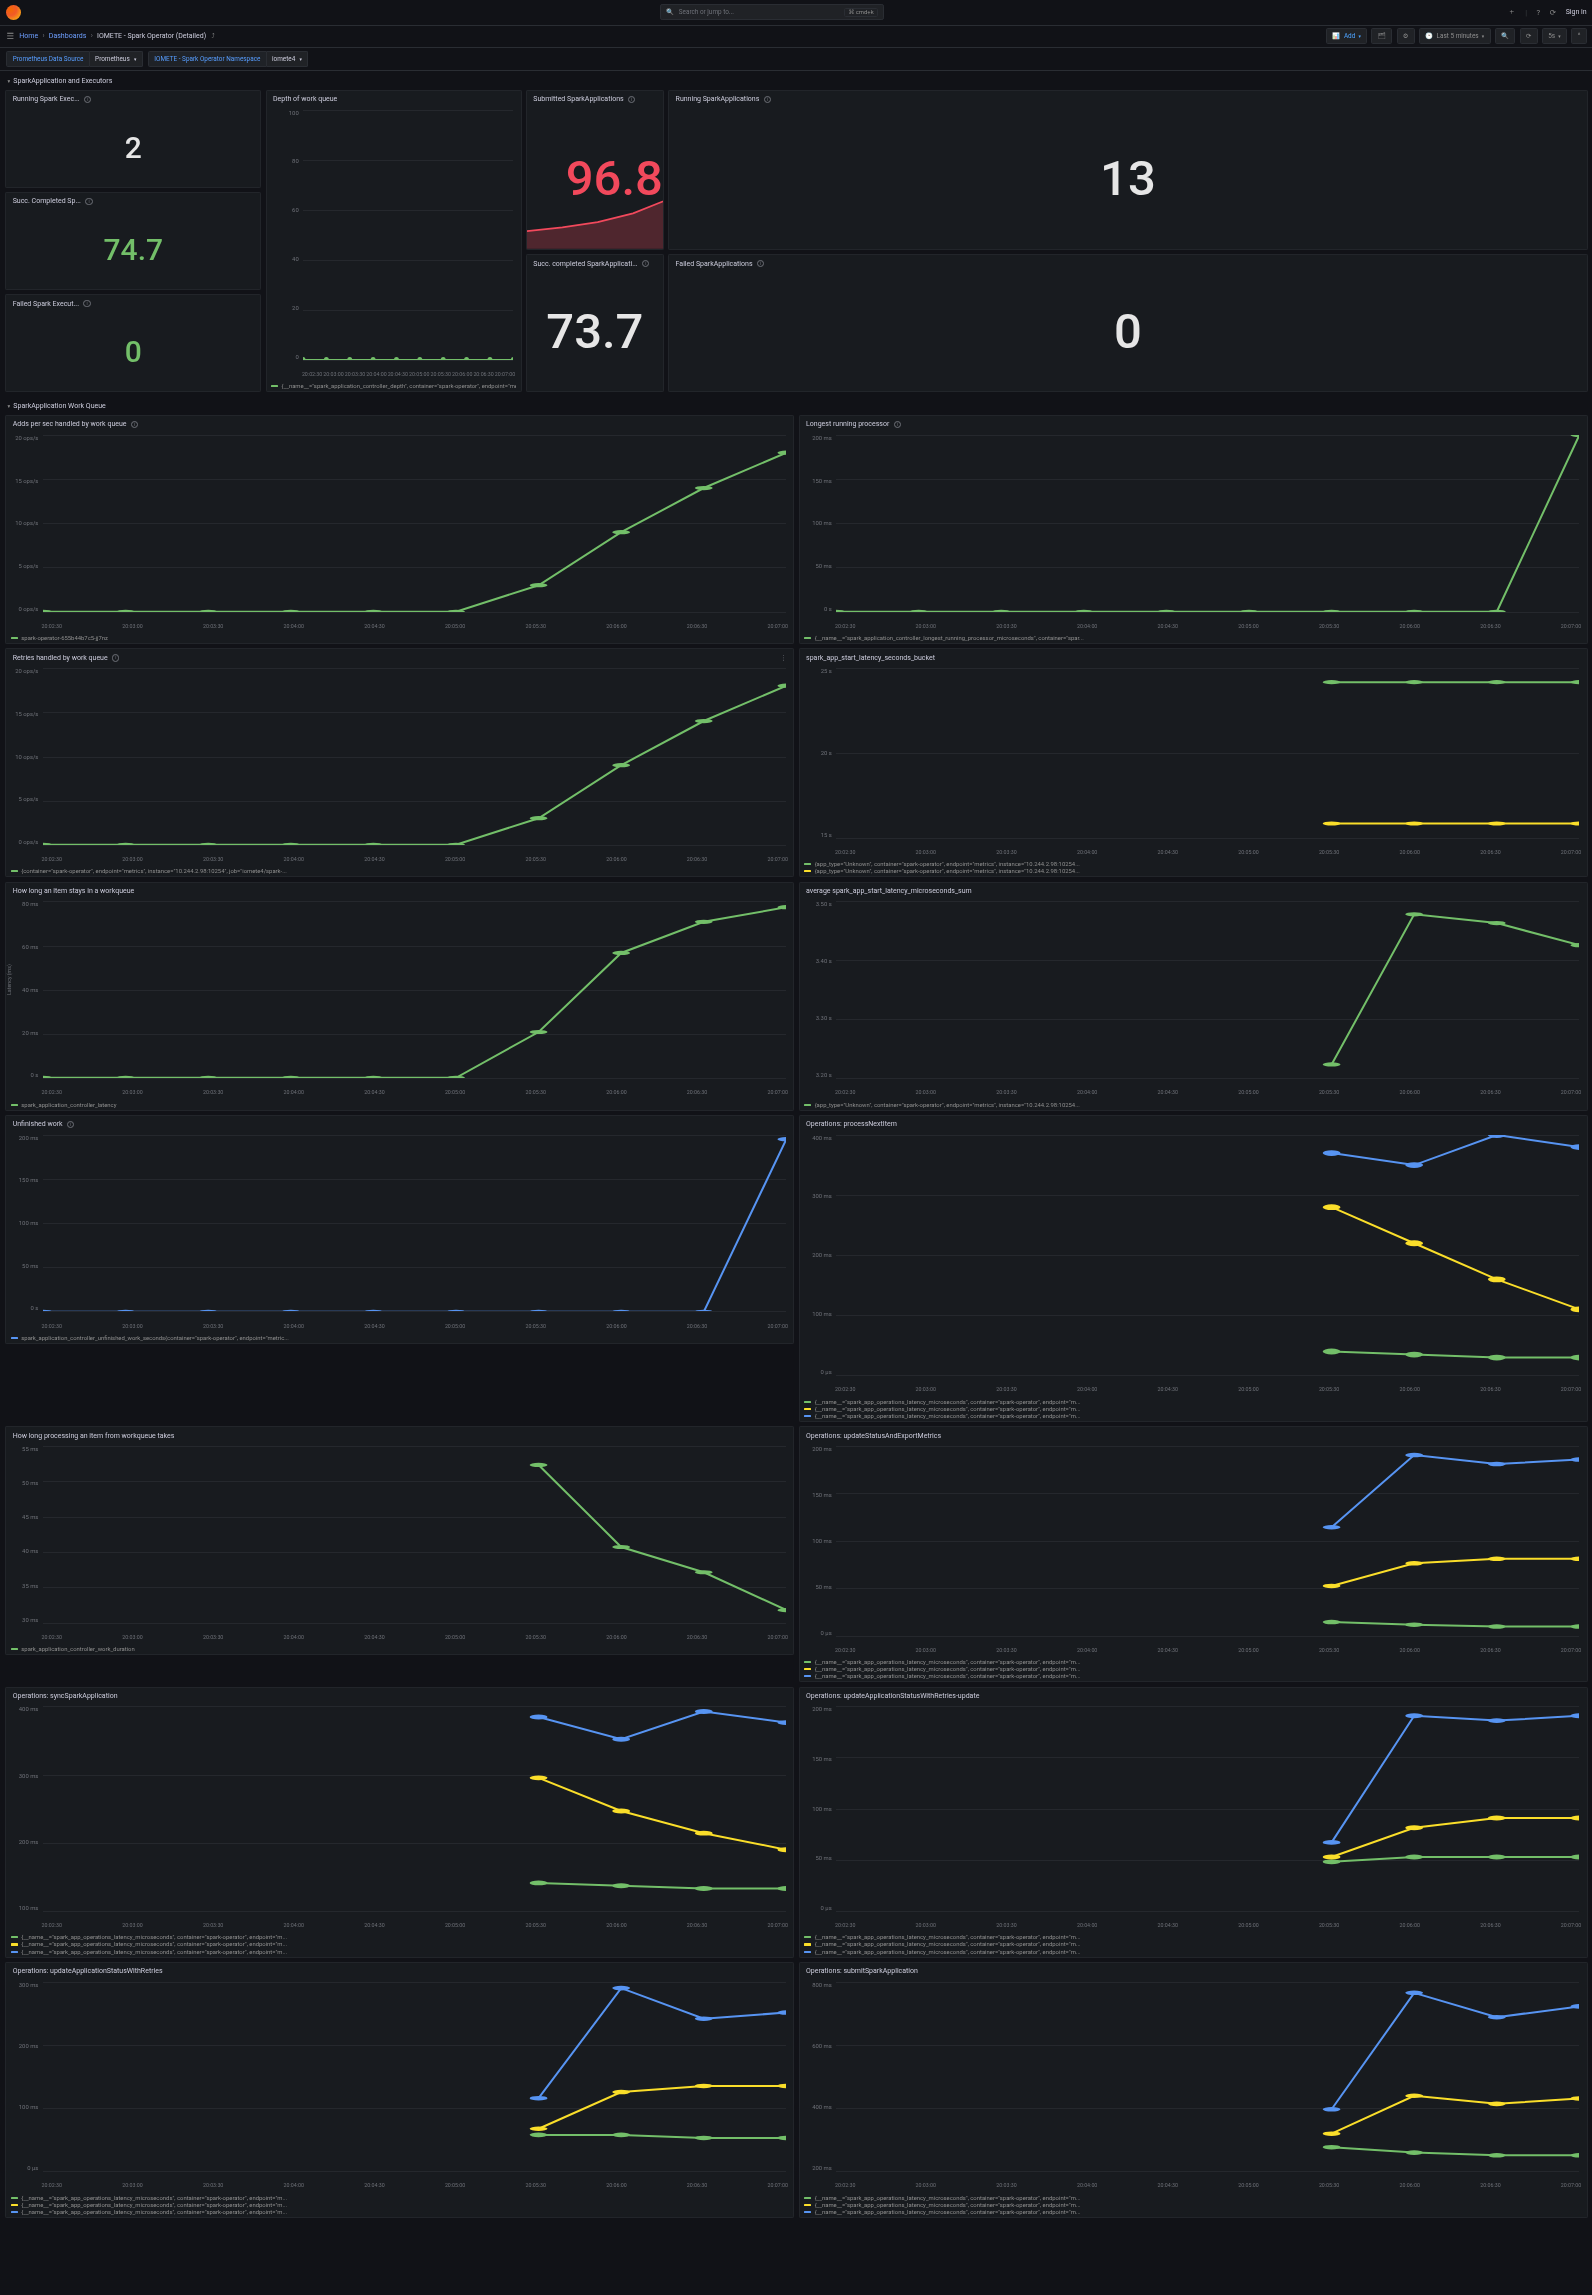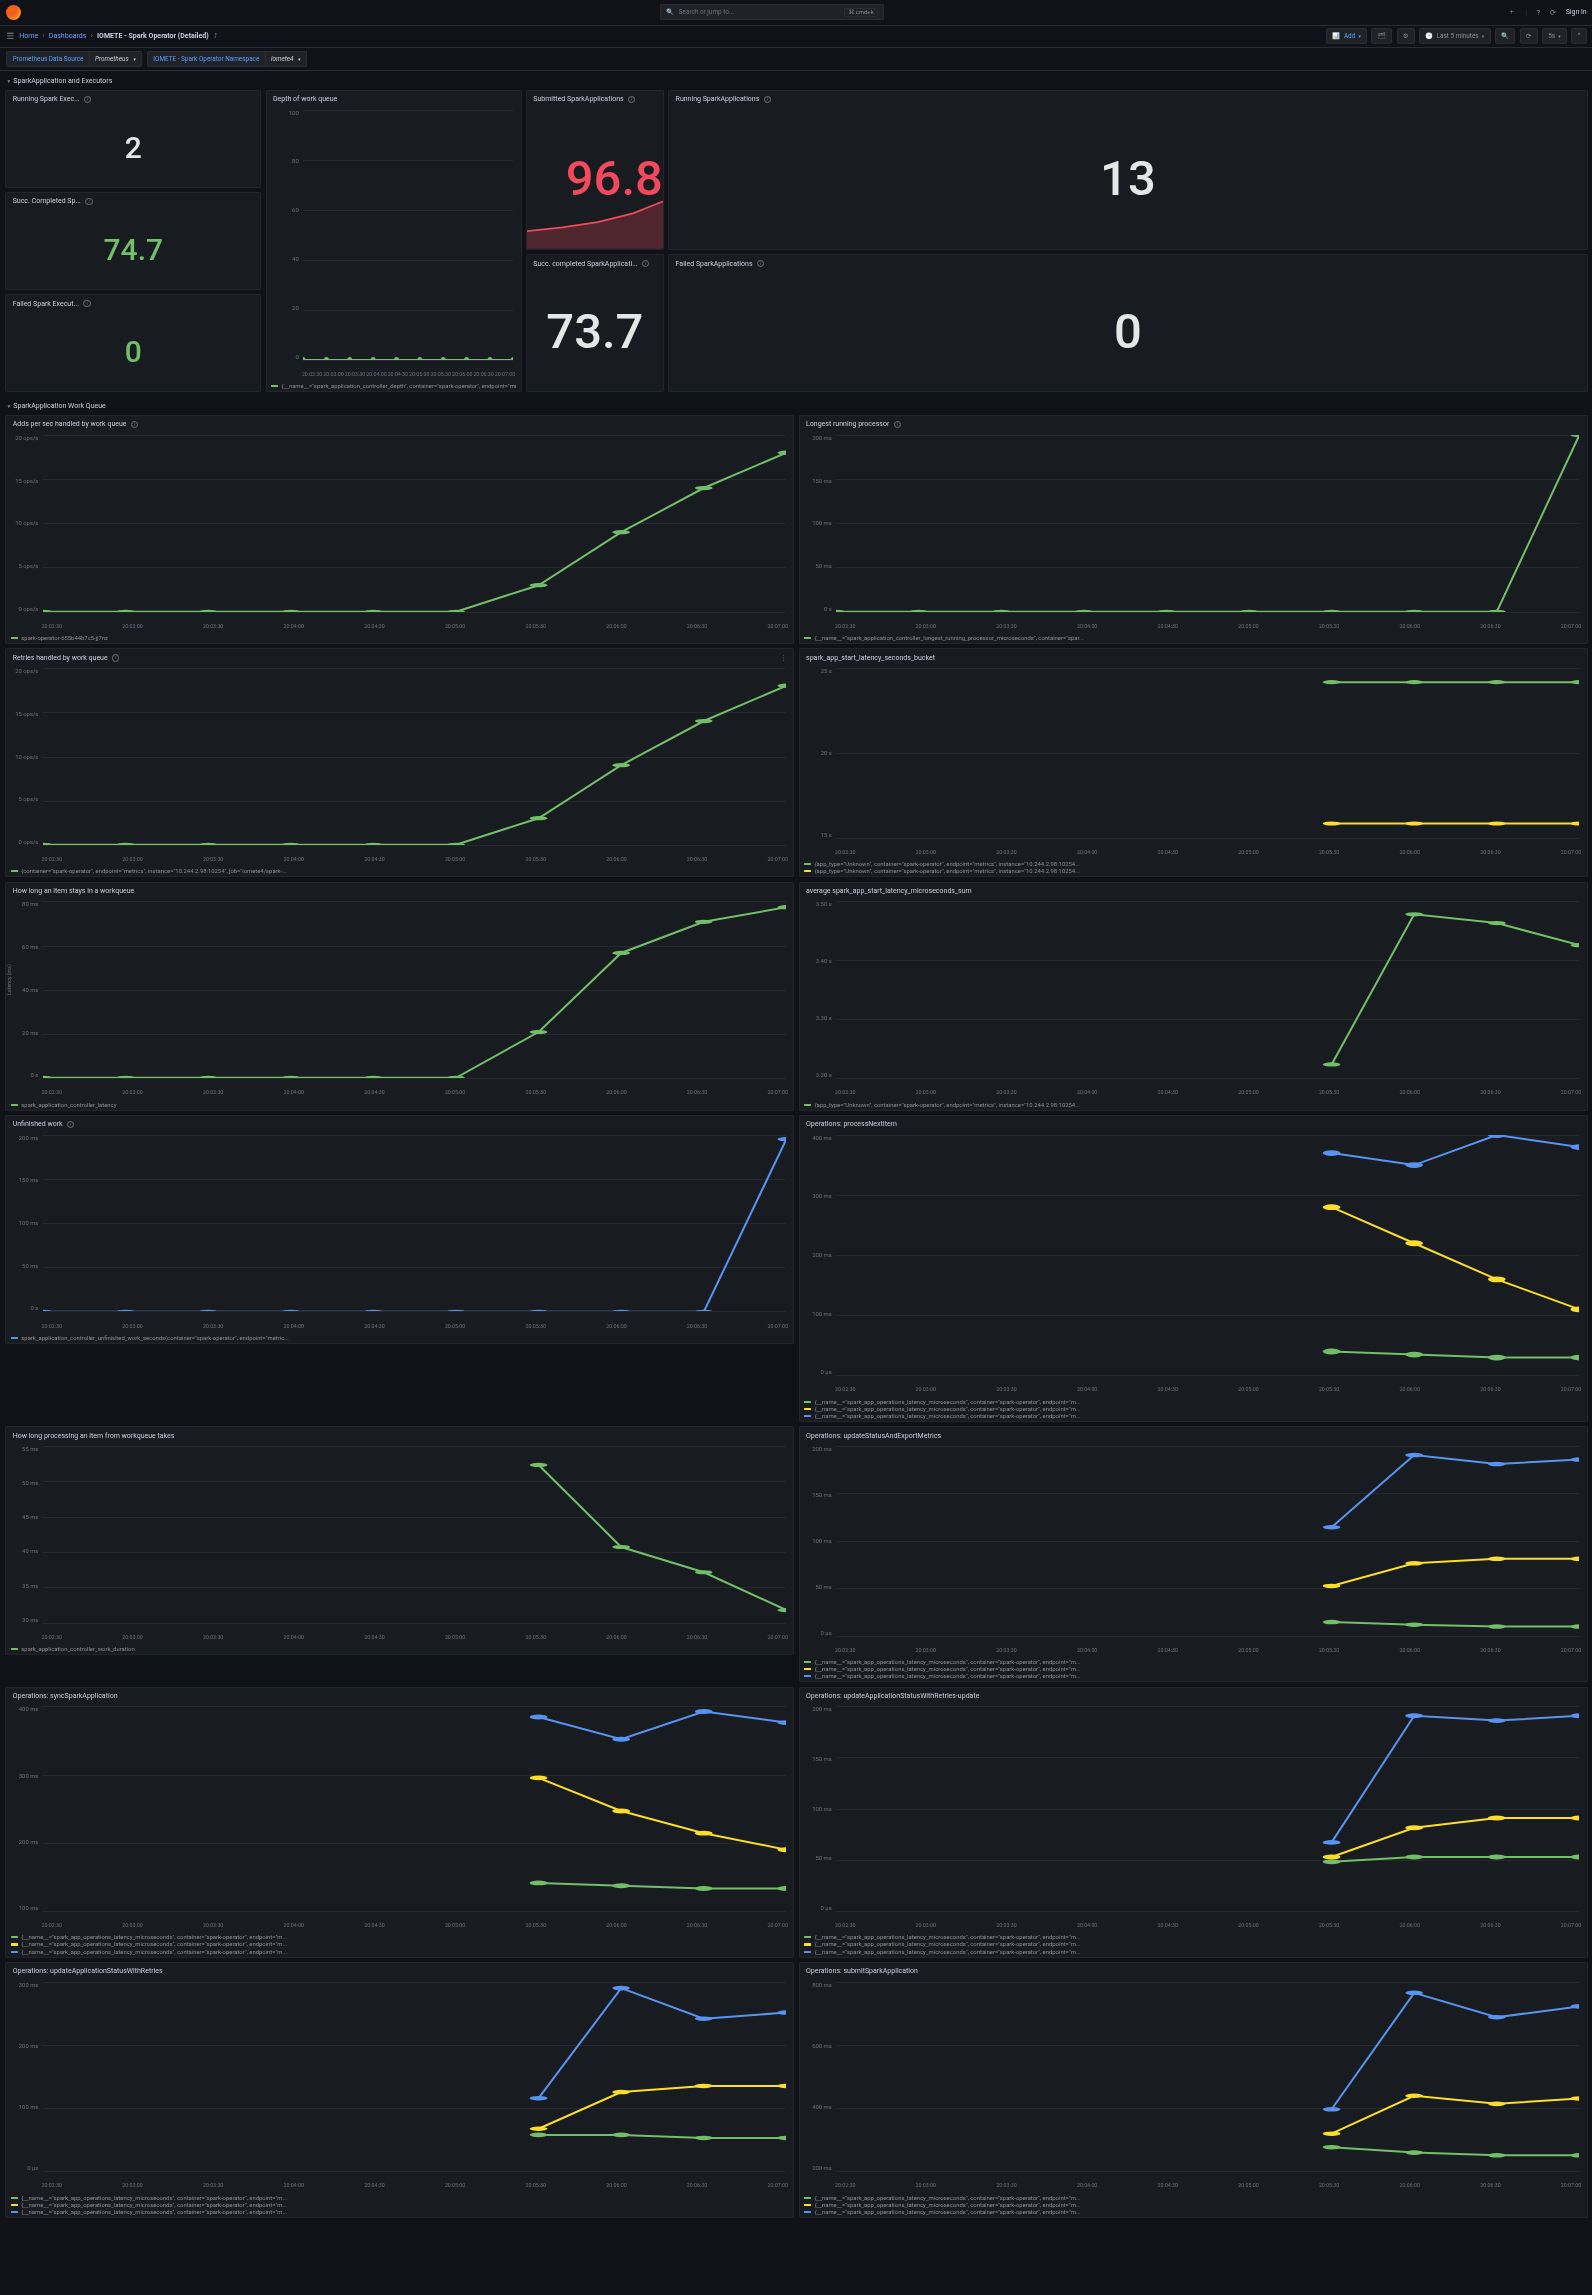--- a/index.html
+++ b/index.html
@@ -25,30 +25,30 @@
   .search{width:224px;height:16px;background:#202226;border:0.5px solid var(--border);border-radius:2.1px;display:flex;align-items:center;padding:0 5.3px;color:var(--text-faint);gap:4.3px;}
   .search .kbd{margin-left:auto;font-size:5.9px;border:0.5px solid var(--border);border-radius:1.6px;padding:0.5px 3.2px;color:var(--text-dim);}
   .topnav-right{display:flex;align-items:center;gap:9.6px;color:var(--text-dim);font-size:7.5px;}
   .topnav-right span{cursor:pointer;}
   .signin{color:var(--text);font-size:7px;}
   
   .subnav{height:22.4px;display:flex;align-items:center;padding:0 6.4px;border-bottom:0.5px solid var(--border);gap:5.3px;}
   .crumbs{display:flex;align-items:center;gap:4.3px;font-size:7px;}
   .crumbs a{color:#6e9fff;text-decoration:none;}
   .crumbs .sep{color:var(--text-faint);}
-  .crumbs .current{color:var(--text);font-weight:bold;}
+  .crumbs .current{color:var(--text);}
   .subnav-spacer{flex:1;}
   .toolbar{display:flex;align-items:center;gap:4.3px;}
   .tbtn{height:16px;padding:0 5.3px;border:0.5px solid var(--border);background:#202226;border-radius:1.6px;display:flex;align-items:center;gap:3.2px;font-size:6.4px;color:var(--text-dim);cursor:pointer;}
   .tbtn.blue{color:#4da3ff;}
   .tbtn .chev{font-size:4.8px;}
   
   .varbar{height:23.4px;display:flex;align-items:center;padding:0 6.4px;gap:5.3px;border-bottom:0.5px solid var(--border);}
   .varlabel{font-size:6.4px;color:#579dff;background:#1f2227;border:0.5px solid var(--border);border-radius:1.6px 0 0 1.6px;padding:3.2px 5.3px;}
-  .varval{font-size:6.4px;color:var(--text);background:#202226;border:0.5px solid var(--border);border-left:none;border-radius:0 1.6px 1.6px 0;padding:3.2px 5.3px;display:flex;align-items:center;gap:4.3px;font-style:italic;}
+  .varval{font-size:6.4px;color:var(--text);background:#202226;border:0.5px solid var(--border);border-left:none;border-radius:0 1.6px 1.6px 0;padding:3.2px 5.3px;display:flex;align-items:center;gap:4.3px;}
   .varpair{display:flex;align-items:center;}
   
   .row-header{padding:5.3px 7.5px;font-size:7px;color:var(--text);display:flex;align-items:center;gap:3.2px;cursor:pointer;}
   .row-header .chev{font-size:5.3px;color:var(--text-dim);}
   .grid{display:grid;gap:4.3px;padding:0 5.3px 4.3px;}
   
   .sec1{grid-template-columns: 256px 256px 138px 1fr; grid-template-rows: 160px 138px; }
   .sec1 .span2r{grid-row:1 / span 2;}
   .sec1 .stack{display:flex;flex-direction:column;gap:4.3px;}
   .sec1 .stack .panel{flex:1;}

